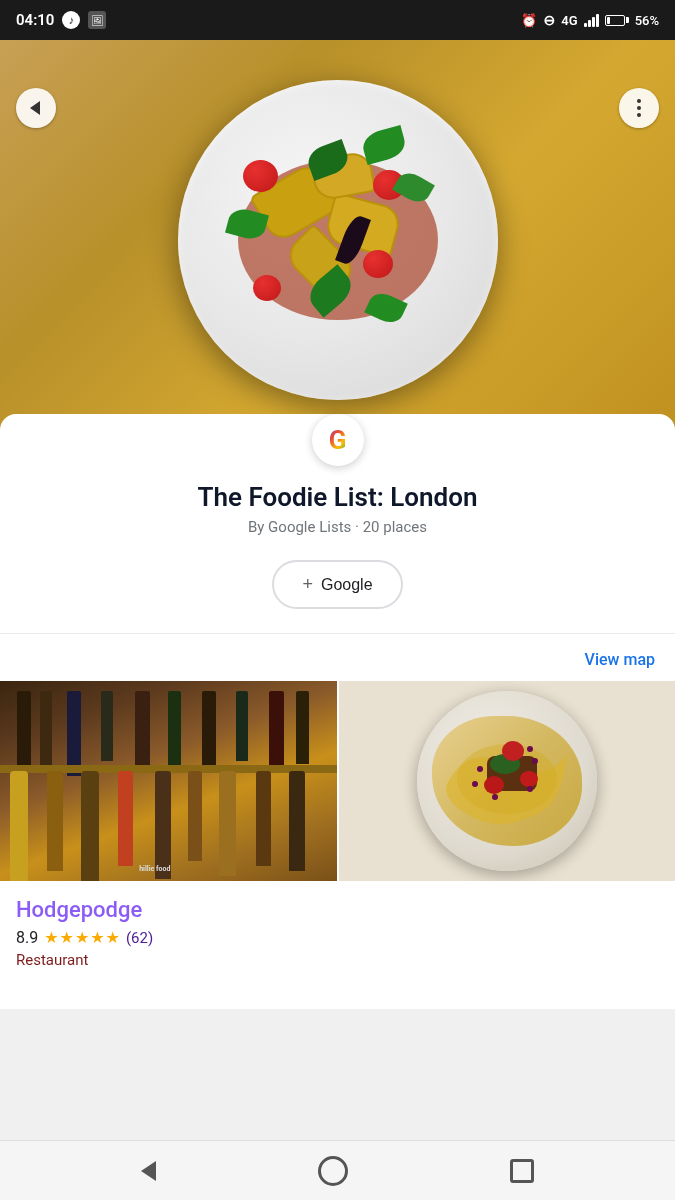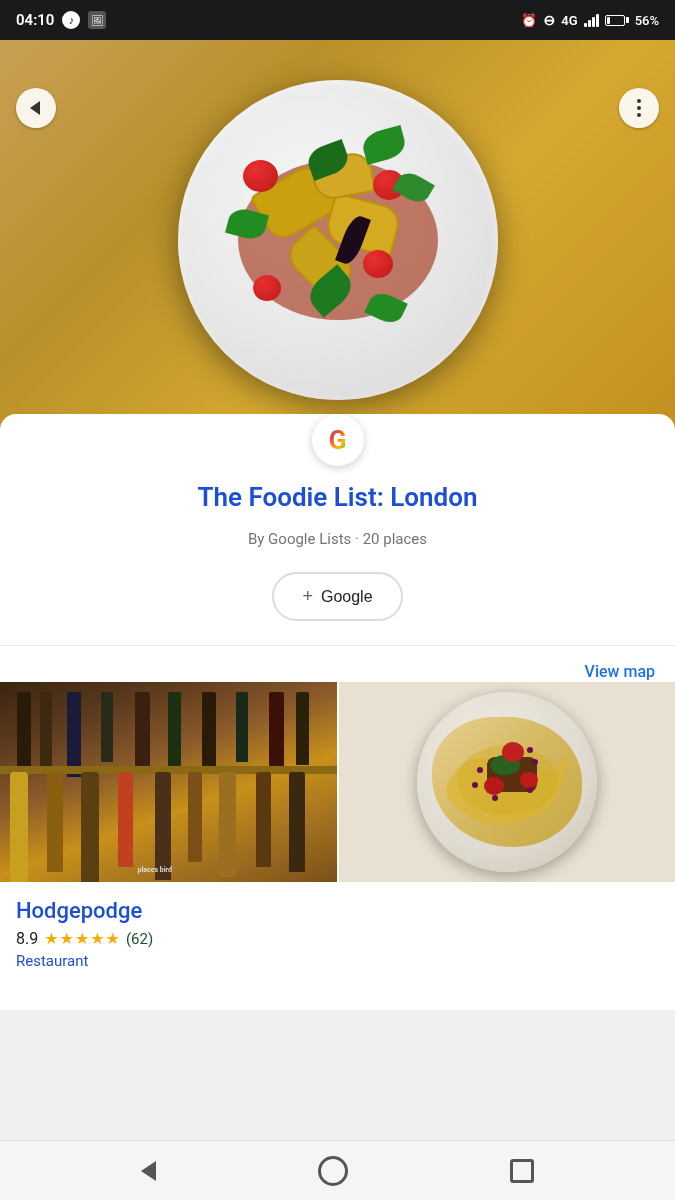--- a/index.html
+++ b/index.html
@@ -245,22 +245,22 @@
 
     
     .title-section {
       padding: 16px 24px 8px;
       text-align: center;
     }
 
     .list-title {
       font-size: 26px;
       font-weight: 600;
-      color: #1d4ed8;
-      margin-bottom: 18px;
+      color: #0f172a;
+      margin-bottom: 6px;
     }
 
     .list-meta {
       font-size: 15px;
       color: #70757a;
       margin-bottom: 16px;
     }
 
     .list-description {
       font-size: 15px;
@@ -300,21 +300,21 @@
     .divider {
       height: 1px;
       background: #e8eaed;
       margin: 0 0 8px;
     }
 
     
     .view-map-row {
       display: flex;
       justify-content: flex-end;
-      padding: 8px 20px 1px;
+      padding: 8px 20px 12px;
     }
 
     .view-map-link {
       color: #1a73e8;
       font-size: 16px;
       font-weight: 500;
       cursor: pointer;
       text-decoration: none;
     }
 
@@ -495,21 +495,21 @@
 
     
     .restaurant-info {
       padding: 16px 16px 20px;
       background: white;
     }
 
     .restaurant-name {
       font-size: 22px;
       font-weight: 500;
-      color: #1d4ed8;
+      color: #8b5cf6;
       margin-bottom: 6px;
     }
 
     .rating-row {
       display: flex;
       align-items: center;
       gap: 6px;
       margin-bottom: 4px;
     }
 
@@ -523,26 +523,26 @@
       gap: 1px;
     }
 
     .star {
       color: #f9ab00;
       font-size: 16px;
     }
 
     .review-count {
       font-size: 15px;
-      color: #14532d;
+      color: #4c1d95;
     }
 
     .restaurant-type {
       font-size: 15px;
-      color: #1d4ed8;
+      color: #7f1d1d;
     }
 
     
     .bottom-nav {
       position: fixed;
       bottom: 0;
       left: 0;
       width: 675px;
       height: 60px;
       background: #f5f5f5;
@@ -739,21 +739,21 @@
 
         <div class="bottle bb1"></div>
         <div class="bottle bb2"></div>
         <div class="bottle bb3"></div>
         <div class="bottle bb4"></div>
         <div class="bottle bb5"></div>
         <div class="bottle bb6"></div>
         <div class="bottle bb7"></div>
         <div class="bottle bb8"></div>
         <div class="bottle bb9"></div>
-        <div class="hillie-bird-label">places bird</div>
+        <div class="hillie-bird-label">hillie food</div>
       </div>
     </div>
 
     <div class="photo-right">
       <div class="dish-plate">
         <div class="flatbread">
 
           <svg class="yellow-drizzle" viewBox="0 0 140 120">
             <path d="M10,60 Q30,20 70,40 Q110,60 130,30 Q125,80 100,90 Q60,110 30,90 Q5,75 10,60Z" fill="rgba(220,180,40,0.6)" stroke="none"></path>
             <ellipse cx="70" cy="55" rx="50" ry="35" fill="rgba(210,170,30,0.4)" stroke="none"></ellipse>

